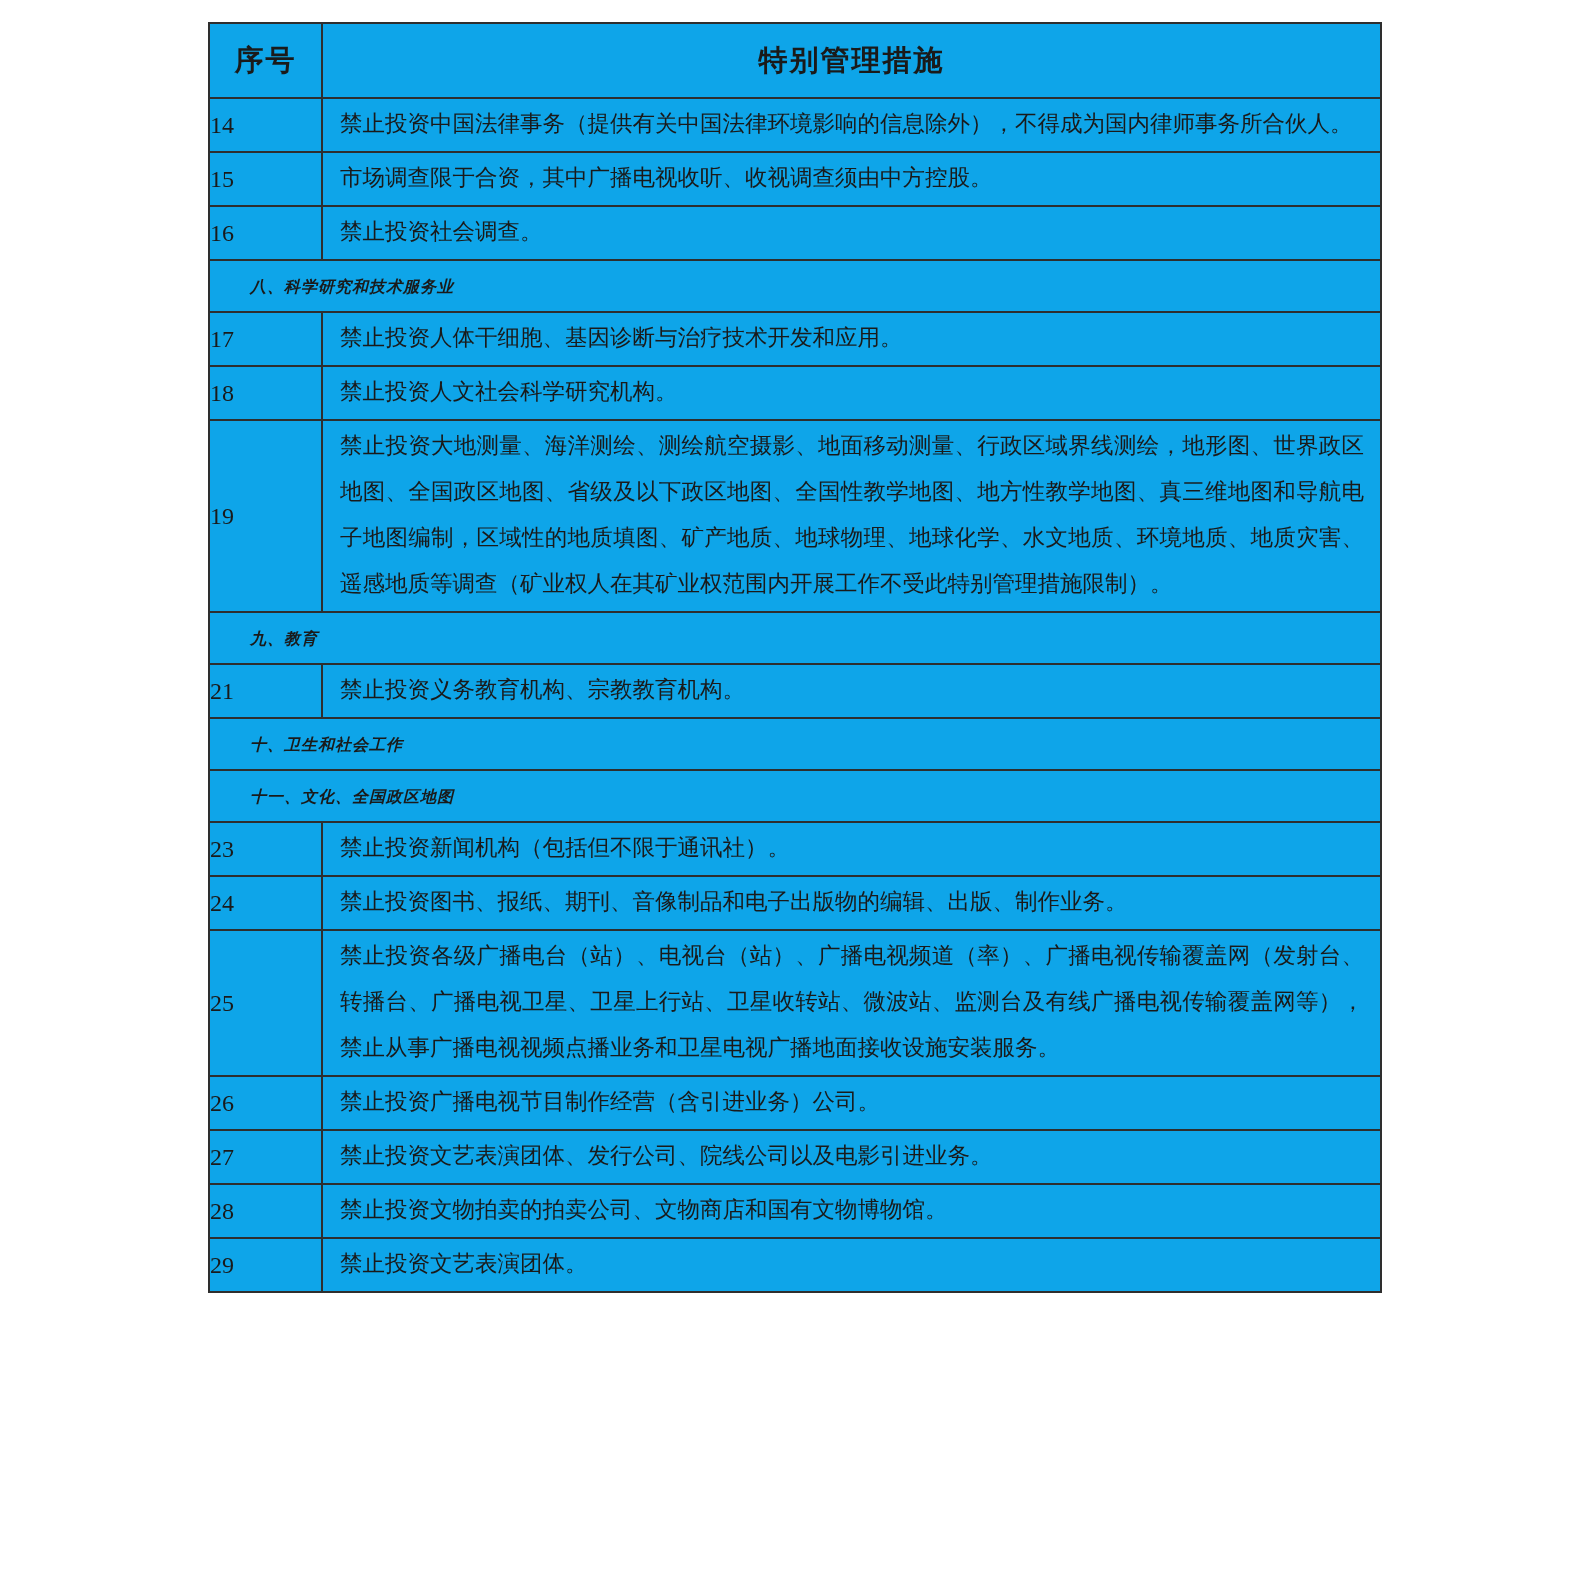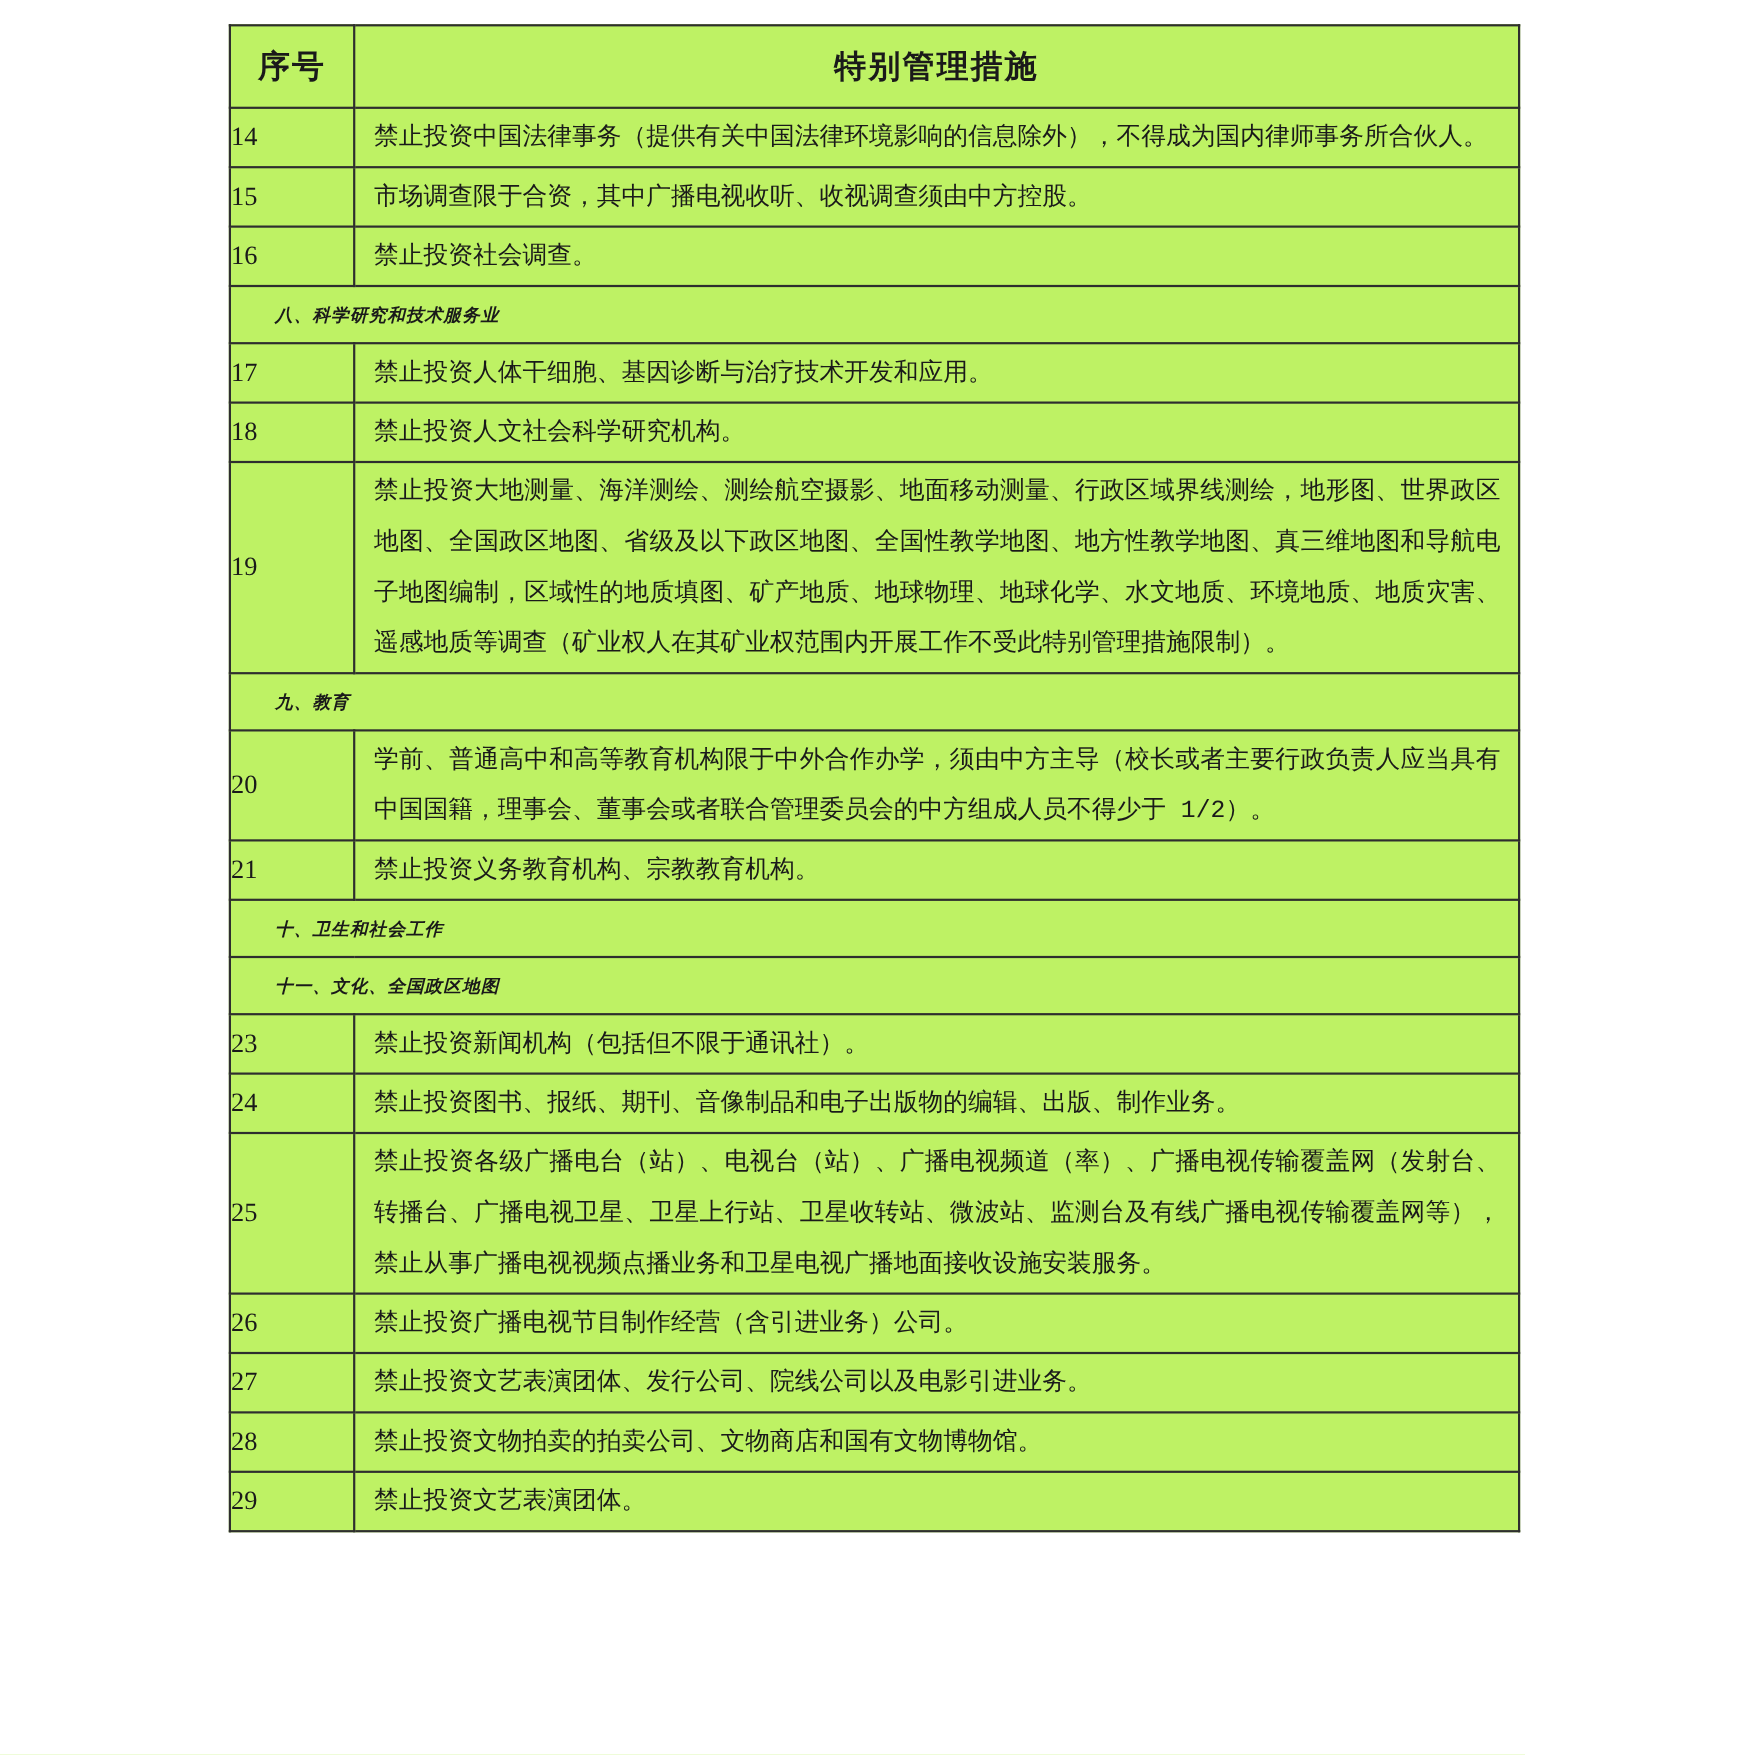--- a/index.html
+++ b/index.html
@@ -14,21 +14,21 @@
     font-family: "Liberation Serif", "DejaVu Serif", serif;
     color: #1a1a1a;
   }
   .doc-table {
     position: absolute;
     left: 208px;
     top: 22px;
     width: 1172px;
     border-collapse: collapse;
     table-layout: fixed;
-    background: #bef264;
+    background: #0ea5e9;
   }
   .doc-table col.c-no   { width: 113px; }
   .doc-table col.c-text { width: 1059px; }
   .doc-table th, .doc-table td {
     border: 2px solid #2e2e2e;
     vertical-align: middle;
     box-sizing: border-box;
   }
   .doc-table thead th {
     height: 75px;
@@ -101,24 +101,20 @@
         <td class="text-cell">禁止投资人文社会科学研究机构。</td>
       </tr>
       <tr>
         <td class="no-cell">19</td>
         <td class="text-cell">禁止投资大地测量、海洋测绘、测绘航空摄影、地面移动测量、行政区域界线测绘，地形图、世界政区地图、全国政区地图、省级及以下政区地图、全国性教学地图、地方性教学地图、真三维地图和导航电子地图编制，区域性的地质填图、矿产地质、地球物理、地球化学、水文地质、环境地质、地质灾害、遥感地质等调查（矿业权人在其矿业权范围内开展工作不受此特别管理措施限制）。</td>
       </tr>
       <tr>
         <td colspan="2" class="section-cell">九、教育</td>
       </tr>
       <tr>
-        <td class="no-cell">20</td>
-        <td class="text-cell">学前、普通高中和高等教育机构限于中外合作办学，须由中方主导（校长或者主要行政负责人应当具有中国国籍，理事会、董事会或者联合管理委员会的中方组成人员不得少于 1/2）。</td>
-      </tr>
-      <tr>
         <td class="no-cell">21</td>
         <td class="text-cell">禁止投资义务教育机构、宗教教育机构。</td>
       </tr>
       <tr>
         <td colspan="2" class="section-cell">十、卫生和社会工作</td>
       </tr>
       <tr>
         <td colspan="2" class="section-cell">十一、文化、全国政区地图</td>
       </tr>
       <tr>

